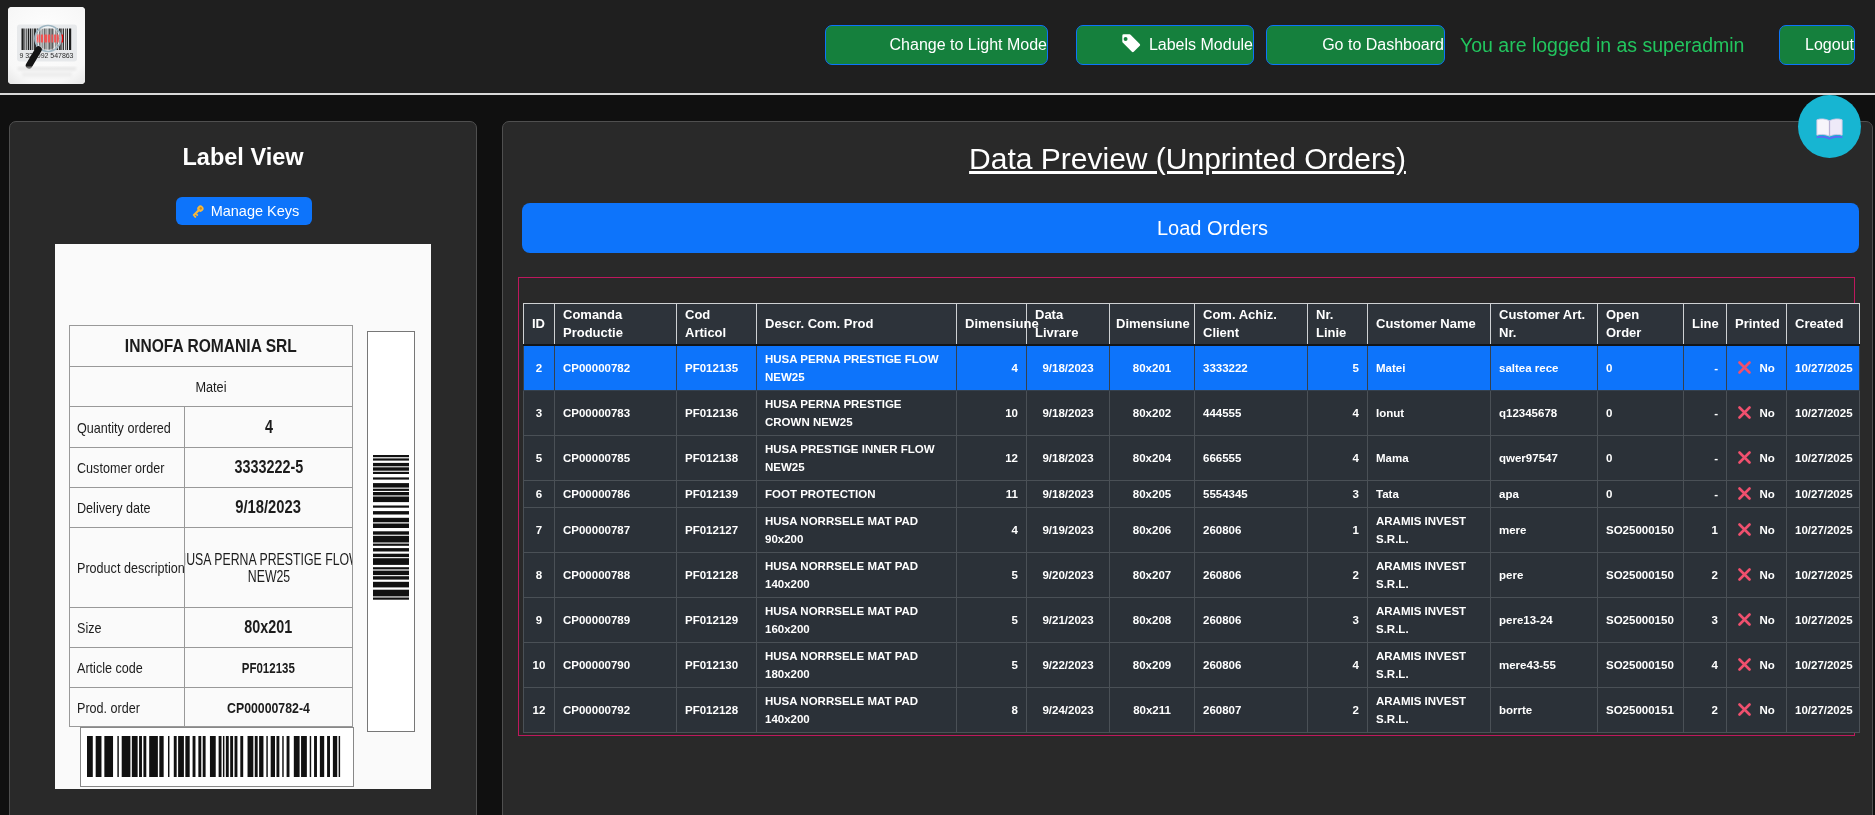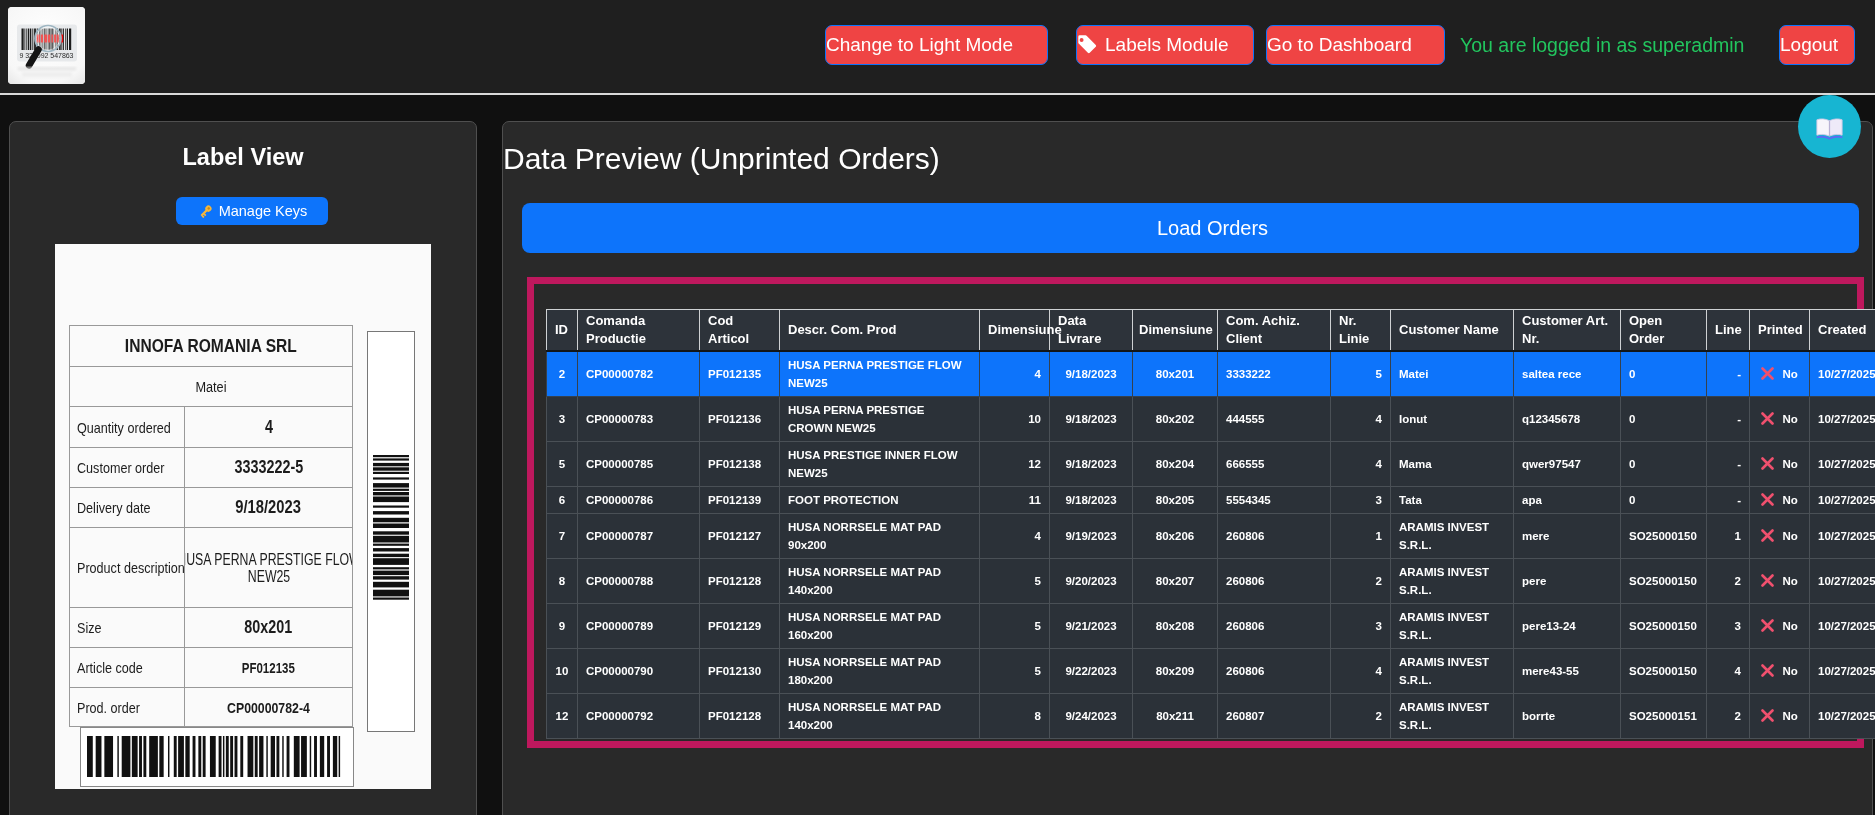--- a/index.html
+++ b/index.html
@@ -2,39 +2,39 @@
 <html><head>
 <meta charset="utf-8">
 <style>
   * { margin:0; padding:0; box-sizing:border-box; }
   html,body { width:1875px; height:815px; overflow:hidden; background:#101010;
     font-family:"Liberation Sans", sans-serif; }
   .nav { position:absolute; left:0; top:0; width:1875px; height:95px; background:#1f1f1f;
     border-bottom:2px solid #d9d9d9; }
   .logo { position:absolute; left:8px; top:7px; width:77px; height:77px; background:#fff;
     border-radius:4px; overflow:hidden; }
-  .btn { position:absolute; top:25px; height:40px; background:#ef4444; color:#fff;
+  .btn { position:absolute; top:25px; height:40px; background:#15803d; color:#fff;
     border:1px solid #0d74fb; border-radius:7px; font-family:"Liberation Sans",sans-serif;
-    font-size:19px; text-align:left; line-height:38px; }
+    font-size:16px; text-align:right; line-height:38px; }
   #btn1 { left:825px; width:223px; }
   #btn2 { left:1076px; width:178px; }
   #btn3 { left:1266px; width:179px; }
   #navtext { position:absolute; left:1460px; top:25px; height:40px; line-height:40px;
     color:#22c55e; font-size:19.5px; }
   #btnlogout { left:1779px; width:76px; }
 
   .panel { position:absolute; top:121px; background:#292929; border:1px solid #4f4f4f;
     border-radius:7px; height:760px; }
   #lpanel { left:9px; width:468px; }
   #rpanel { left:502px; width:1371px; }
 
   
   #lv-title { position:absolute; left:0; top:22px; width:100%; text-align:center;
     color:#fff; font-size:23.5px; font-weight:bold; line-height:26px; }
-  #mk-btn { position:absolute; left:166px; top:75px; width:152px; height:28px;
+  #mk-btn { position:absolute; left:166px; top:75px; width:136px; height:28px;
     background:#0d74fb; border-radius:6px; color:#fff; font-size:14.5px;
     line-height:28px; text-align:center; }
   #label-area { position:absolute; left:45px; top:122px; width:376px; height:545px;
     background:#fafafa; }
   #label-table { position:absolute; left:14px; top:81px; border-collapse:collapse;
     color:#1c1c1c; border:1px solid #777; }
   #label-table td { border:1px solid #999; padding:0 7px; overflow:hidden; }
   .lt-head { font-size:19px; font-weight:bold; text-align:center; }
   .lt-sub  { font-size:15.5px; text-align:center; }
   .lt-lab  { font-size:15px; }
@@ -44,27 +44,27 @@
   .nwc { display:inline-block; white-space:nowrap; transform:scaleX(0.82);
     transform-origin:center center; }
   .ndesc { display:block; white-space:nowrap; width:max-content; position:relative;
     left:50%; transform:translateX(-50%) scaleX(0.77); transform-origin:center center; }
   #vbar { position:absolute; left:312px; top:87px; width:48px; height:401px;
     background:#fff; border:1px solid #777; }
   #hbar { position:absolute; left:25px; top:483px; width:274px; height:60px;
     background:#fff; border:1px solid #888; }
 
   
-  #dp-title { position:absolute; left:0; top:18px; width:100%; 
-    color:#fff; font-size:30px; font-weight:400; line-height:38px; }
+  #dp-title { position:absolute; left:0; top:18px; width:100%; text-align:center;
+    color:#fff; font-size:30px; font-weight:400; line-height:38px;text-decoration:underline; }
   #load-btn { position:absolute; left:19px; top:81px; width:1337px; height:50px;
     background:#0d74fb; border-radius:8px; color:#fff; font-size:20px; text-align:center;
     line-height:50px;padding-left:44px; }
-  #twrap { position:absolute; left:24px; top:155px; width:1337px;
-    border:7px solid #be185d; padding:25px 0 2px 12px; }
+  #twrap { position:absolute; left:15px; top:155px; width:1337px;
+    border:1px solid #be185d; padding:25px 0 2px 4px; }
   table.data { width:100%; border-collapse:collapse; table-layout:fixed; }
   table.data th { background:#2d333a; color:#fff; font-weight:bold; font-size:13px;
     line-height:18px; padding:2px 8px; border:1px solid #ced1d3; vertical-align:middle;
     text-align:left; }
   table.data tbody { border-top:2px solid #121518; }
   table.data td { background:#2b3138; color:#fff; font-weight:bold; font-size:11.5px;
     line-height:18px; padding:4px 8px; border:1px solid #4a5056; vertical-align:middle;
     text-align:left; }
   table.data tr.sel td { background:#0d74fb; border-color:#35414e; }
   .tc { text-align:center !important; }

